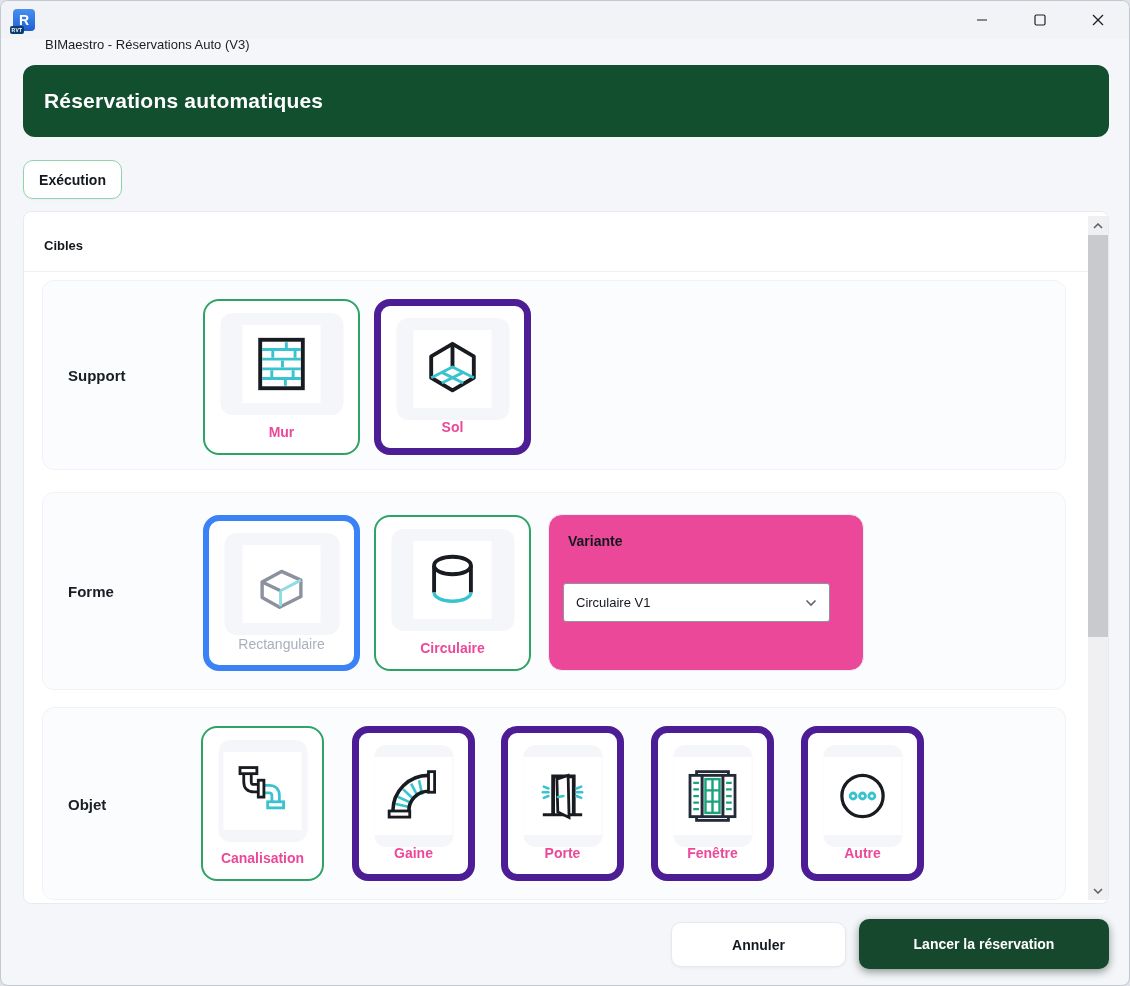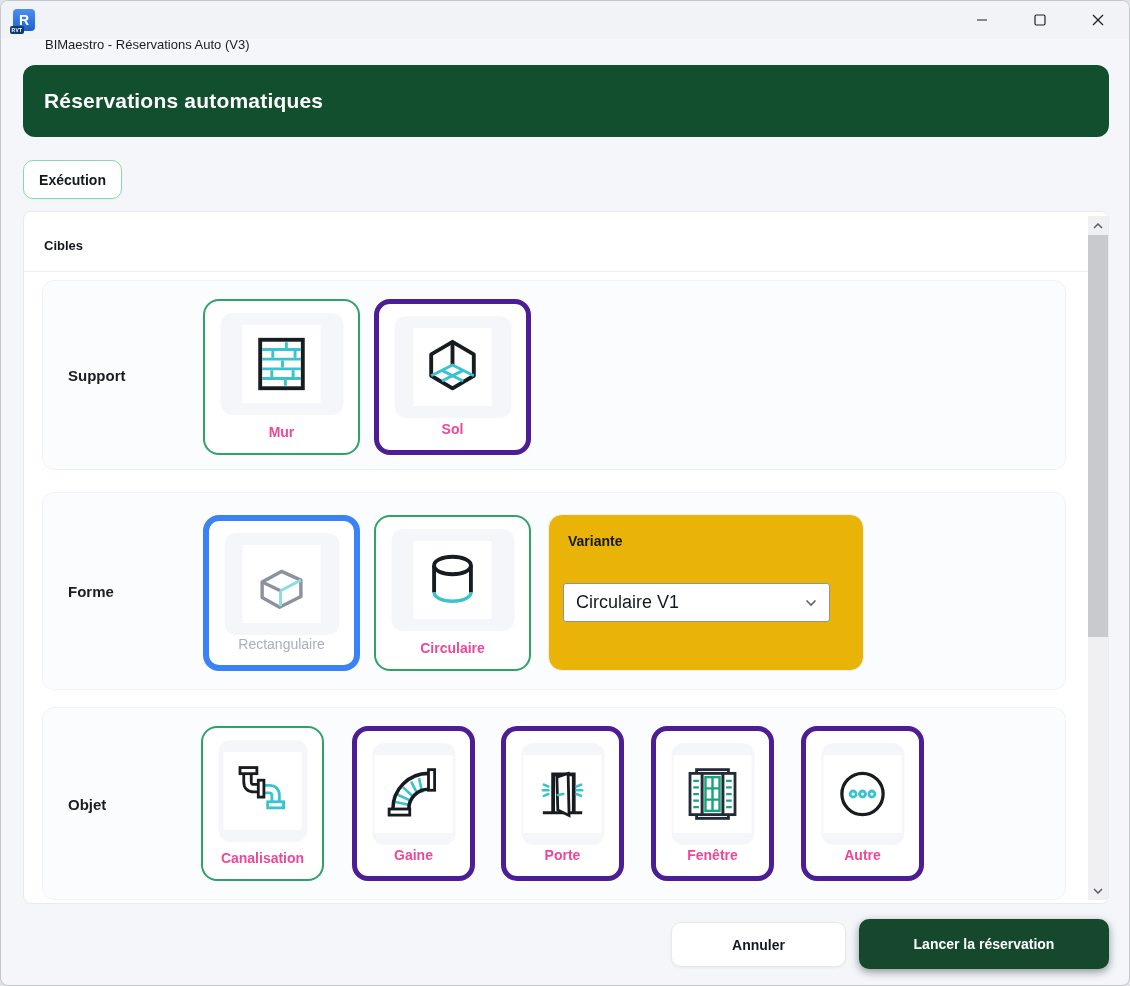--- a/index.html
+++ b/index.html
@@ -52,46 +52,46 @@
     border:1px solid #f1f2f6; border-radius:12px;
   }
   .rowbox .row-label{ position:absolute; left:25px; top:50%; transform:translateY(-50%);
     font-size:15px; font-weight:600; color:#191d24; }
   #row-support{ top:68px;  height:190px; }
   #row-forme  { top:280px; height:198px; }
   #row-objet  { top:495px; height:193px; }
   
   .card{
     position:absolute; width:157px; height:156px; background:#ffffff;
-    border:5px solid #4c1d95; border-radius:16px; cursor:pointer;
+    border:7px solid #4c1d95; border-radius:16px; cursor:pointer;
   }
   .card.sm{ width:123px; height:155px; }
   .card.selected{ border:2px solid #2ea365; }
   .well{
     position:absolute; left:50%; top:12px; transform:translateX(-50%);
     width:calc(100% - 30px); height:102px; background:#f5f6f9; border-radius:12px;
     display:flex; align-items:center; justify-content:center;
   }
   .iconbox{ width:78px; height:78px; background:#ffffff; display:flex; align-items:center; justify-content:center; }
   .card-label{
     position:absolute; left:0; bottom:13px; width:100%; text-align:center;
     font-size:14px; font-weight:600; color:#ec4899;
   }
   .card.disabled{ border:6px solid #3b82f6; cursor:default; }
   .card.disabled .card-label{ color:#a9b0bb; font-weight:400; }
   
   .variante{
     position:absolute; left:505px; top:21px; width:316px; height:157px;
-    background:#eab308; border:1px solid #edeef3; border-radius:14px;
+    background:#ec4899; border:1px solid #edeef3; border-radius:14px;
   }
   .variante .v-label{ position:absolute; left:19px; top:18px; font-size:14px; font-weight:600; color:#14181f; }
   .v-select{
     position:absolute; left:14px; top:68px; width:267px; height:39px;
     background:#fff; border:1px solid #8d949e; border-radius:3px;
-    display:flex; align-items:center; padding:0 12px; font-size:18px; color:#14181f; cursor:default;
+    display:flex; align-items:center; padding:0 12px; font-size:13px; color:#14181f; cursor:default;
   }
   .v-select .chev{ margin-left:auto; }
   
   .scrollbar{ position:absolute; left:1064px; top:4px; width:20px; height:684px; background:#f0f0f2; }
   .sb-thumb{ position:absolute; left:0; top:19px; width:20px; height:402px; background:#c9cacd; }
   .sb-arrow{ position:absolute; left:0; width:20px; height:17px; display:flex; align-items:center; justify-content:center; }
   .sb-arrow.up{ top:1px; } .sb-arrow.down{ bottom:1px; }
   
   .btn{ position:absolute; border-radius:10px; display:flex; align-items:center; justify-content:center; cursor:pointer; }
   .btn-cancel{

